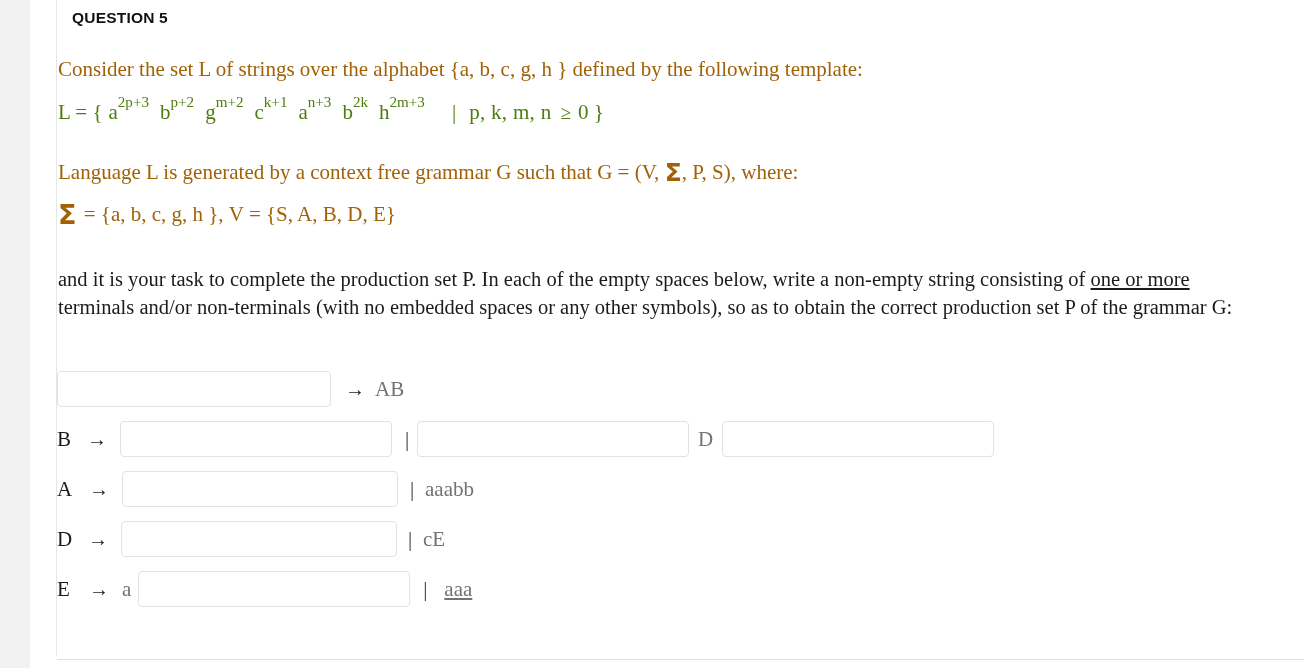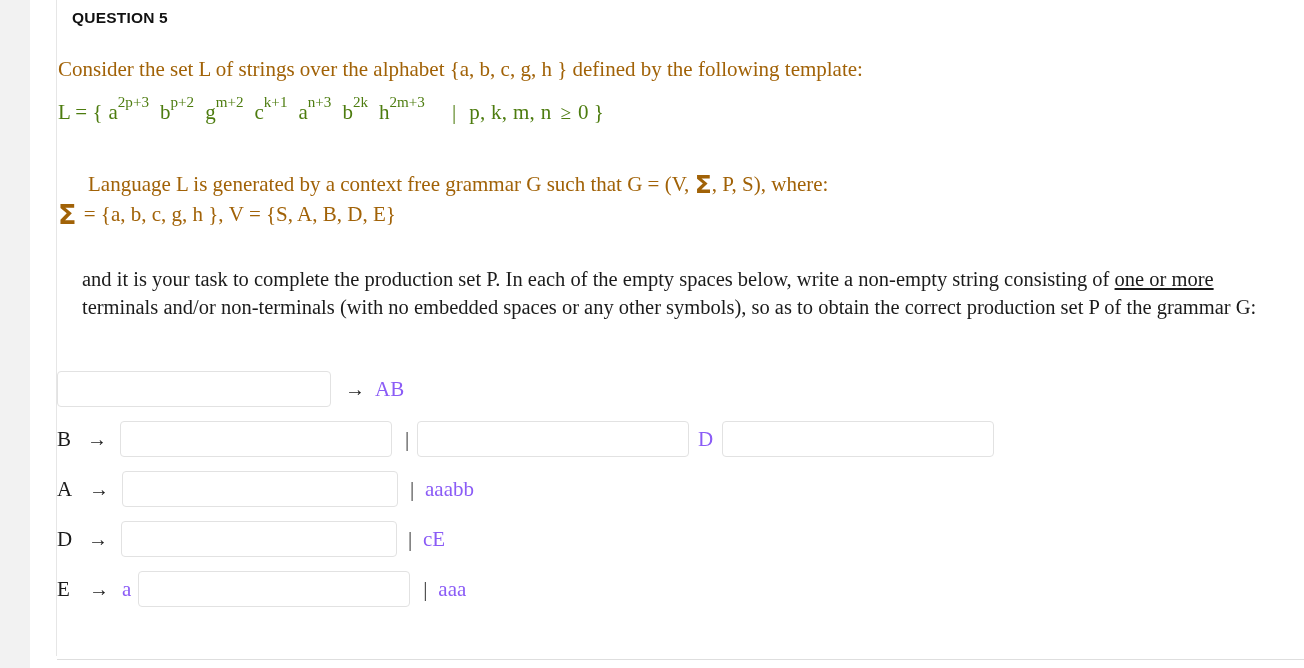--- a/index.html
+++ b/index.html
@@ -57,32 +57,31 @@
   .body-text {
     position: absolute;
     left: 1px;
     font-size: 21px;
     line-height: 27.5px;
     color: #a16207;
     white-space: nowrap;
   }
 
   .line-consider { top: 56px; }
-  .line-lang     { top: 171px; padding-left: 30px; }
+  .line-lang     { top: 159px; }
   .line-sigma    { top: 201px; text-align: center; }
 
   .para-task {
     position: absolute;
     left: 1px;
     top: 266px;
     width: 1180px;
     font-size: 20.5px;
     line-height: 27.5px;
     color: #1b1b1b;
-    padding-left: 24px;
   }
   .para-task u { text-decoration: underline; }
 
   
   .tmpl {
     position: absolute;
     left: 1px;
     top: 96px;
     font-size: 21px;
     white-space: nowrap;
@@ -140,21 +139,21 @@
     display: inline-block;
   }
   .pipe {
     font-size: 21px;
     color: #3b3b3b;
     display: inline-block;
     text-align: center;
   }
   .alt {
     font-size: 21px;
-    color: #8b5cf6;
+    color: #737373;
     display: inline-block;
   }
   .blank {
     display: inline-block;
     height: 36px;
     box-sizing: border-box;
     border: 1px solid #e2e2e2;
     border-radius: 4px;
     background: #ffffff;
     font-family: "Liberation Serif", "DejaVu Serif", serif;
@@ -220,17 +219,17 @@
       <span class="pipe" style="width:16px;margin-left:5px;">|</span>
       <span class="alt" style="margin-left:5px;text-align:center;">cE</span>
     </div>
 
     <div class="prow" style="top:200px;">
       <span class="lhs" style="width:22px;">E</span>
       <span class="arrow" style="margin-left:10px;">→</span>
       <span class="alt" style="margin-left:13px;margin-right:7px;">a</span>
       <input class="blank" type="text" style="width: 272px;" value="">
       <span class="pipe" style="width:16px;margin-left:7px;">|</span>
-      <span class="alt" style="margin-left:5px;">aaa</span>
+      <span class="alt" style="margin-left:11px;text-decoration:underline;">aaa</span>
     </div>
 
   </div>
 </div>
 
 </body></html>

